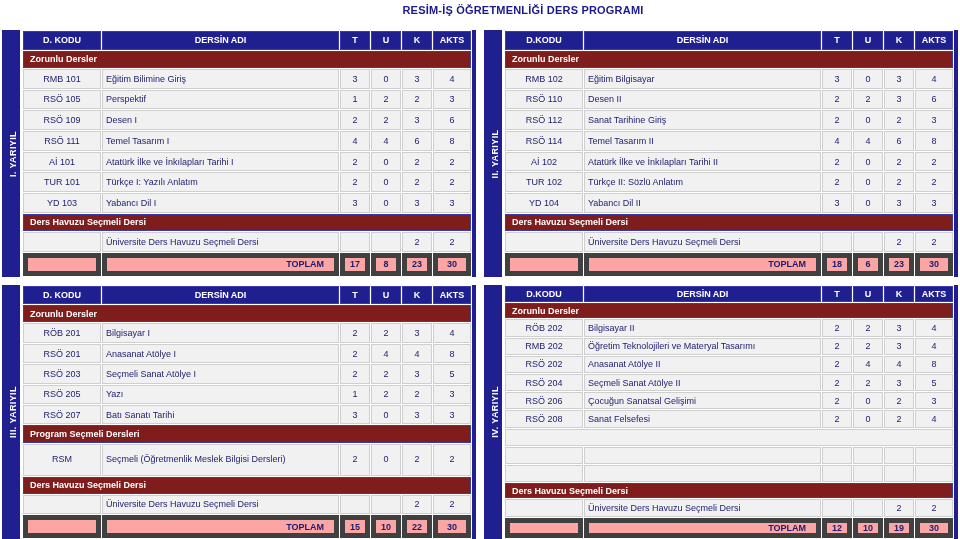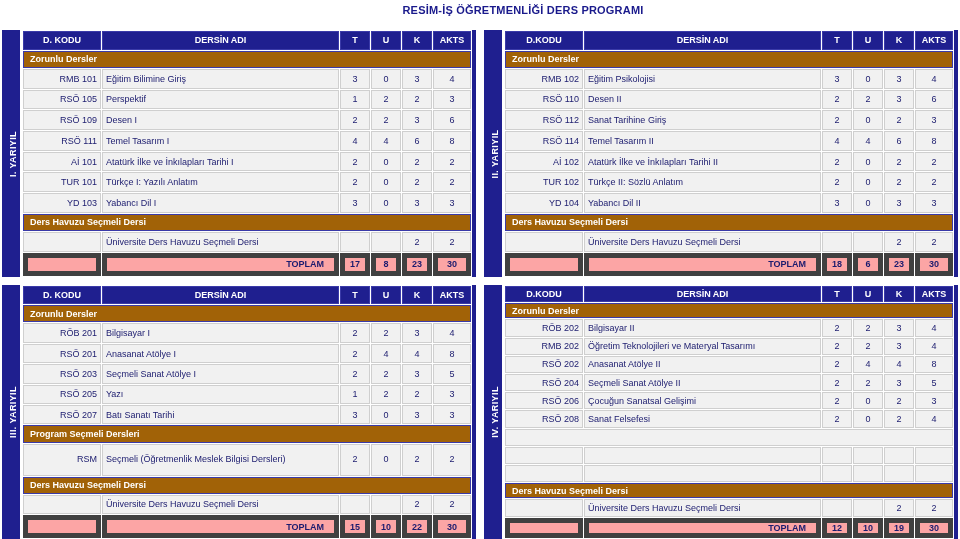--- a/index.html
+++ b/index.html
@@ -100,32 +100,32 @@
     text-align:center;
     border:1px solid #3a3aa8;
     height:16px;
     font-size:9px;
   }
   tr.hdr td.code{text-align:center;}
   tr.hdr td.name{text-align:center;}
 
   
   tr.band td{
-    background:#a16207;
+    background:#7f1d1d;
     color:#ffffff;
     font-weight:bold;
     text-align:left;
     border:1px solid #3a3aa8;
     height:15px;
     font-size:9px;
     padding-left:6px;
   }
 
   
-  td.code{text-align:right;padding-left:8px;}
+  td.code{text-align:center;padding-left:8px;}
   td.name{text-align:left;padding-left:8px;}
   td.num{text-align:center;}
 
   
   tr.total td{
     background:#fca5a5;
     border:5px solid #404040;
     font-weight:bold;
     color:#1b1b6e;
     height:16px;
@@ -277,21 +277,21 @@
             <td>U</td>
             <td>K</td>
             <td>AKTS</td>
           </tr>
           <tr class="band">
             <td colspan="6">Zorunlu Dersler</td>
           </tr>
 
           <tr>
             <td class="code">RMB 102</td>
-            <td class="name">Eğitim Psikolojisi</td>
+            <td class="name">Eğitim Bilgisayar</td>
             <td class="num">3</td>
             <td class="num">0</td>
             <td class="num">3</td>
             <td class="num">4</td>
           </tr>
           <tr>
             <td class="code">RSÖ 110</td>
             <td class="name">Desen II</td>
             <td class="num">2</td>
             <td class="num">2</td>

